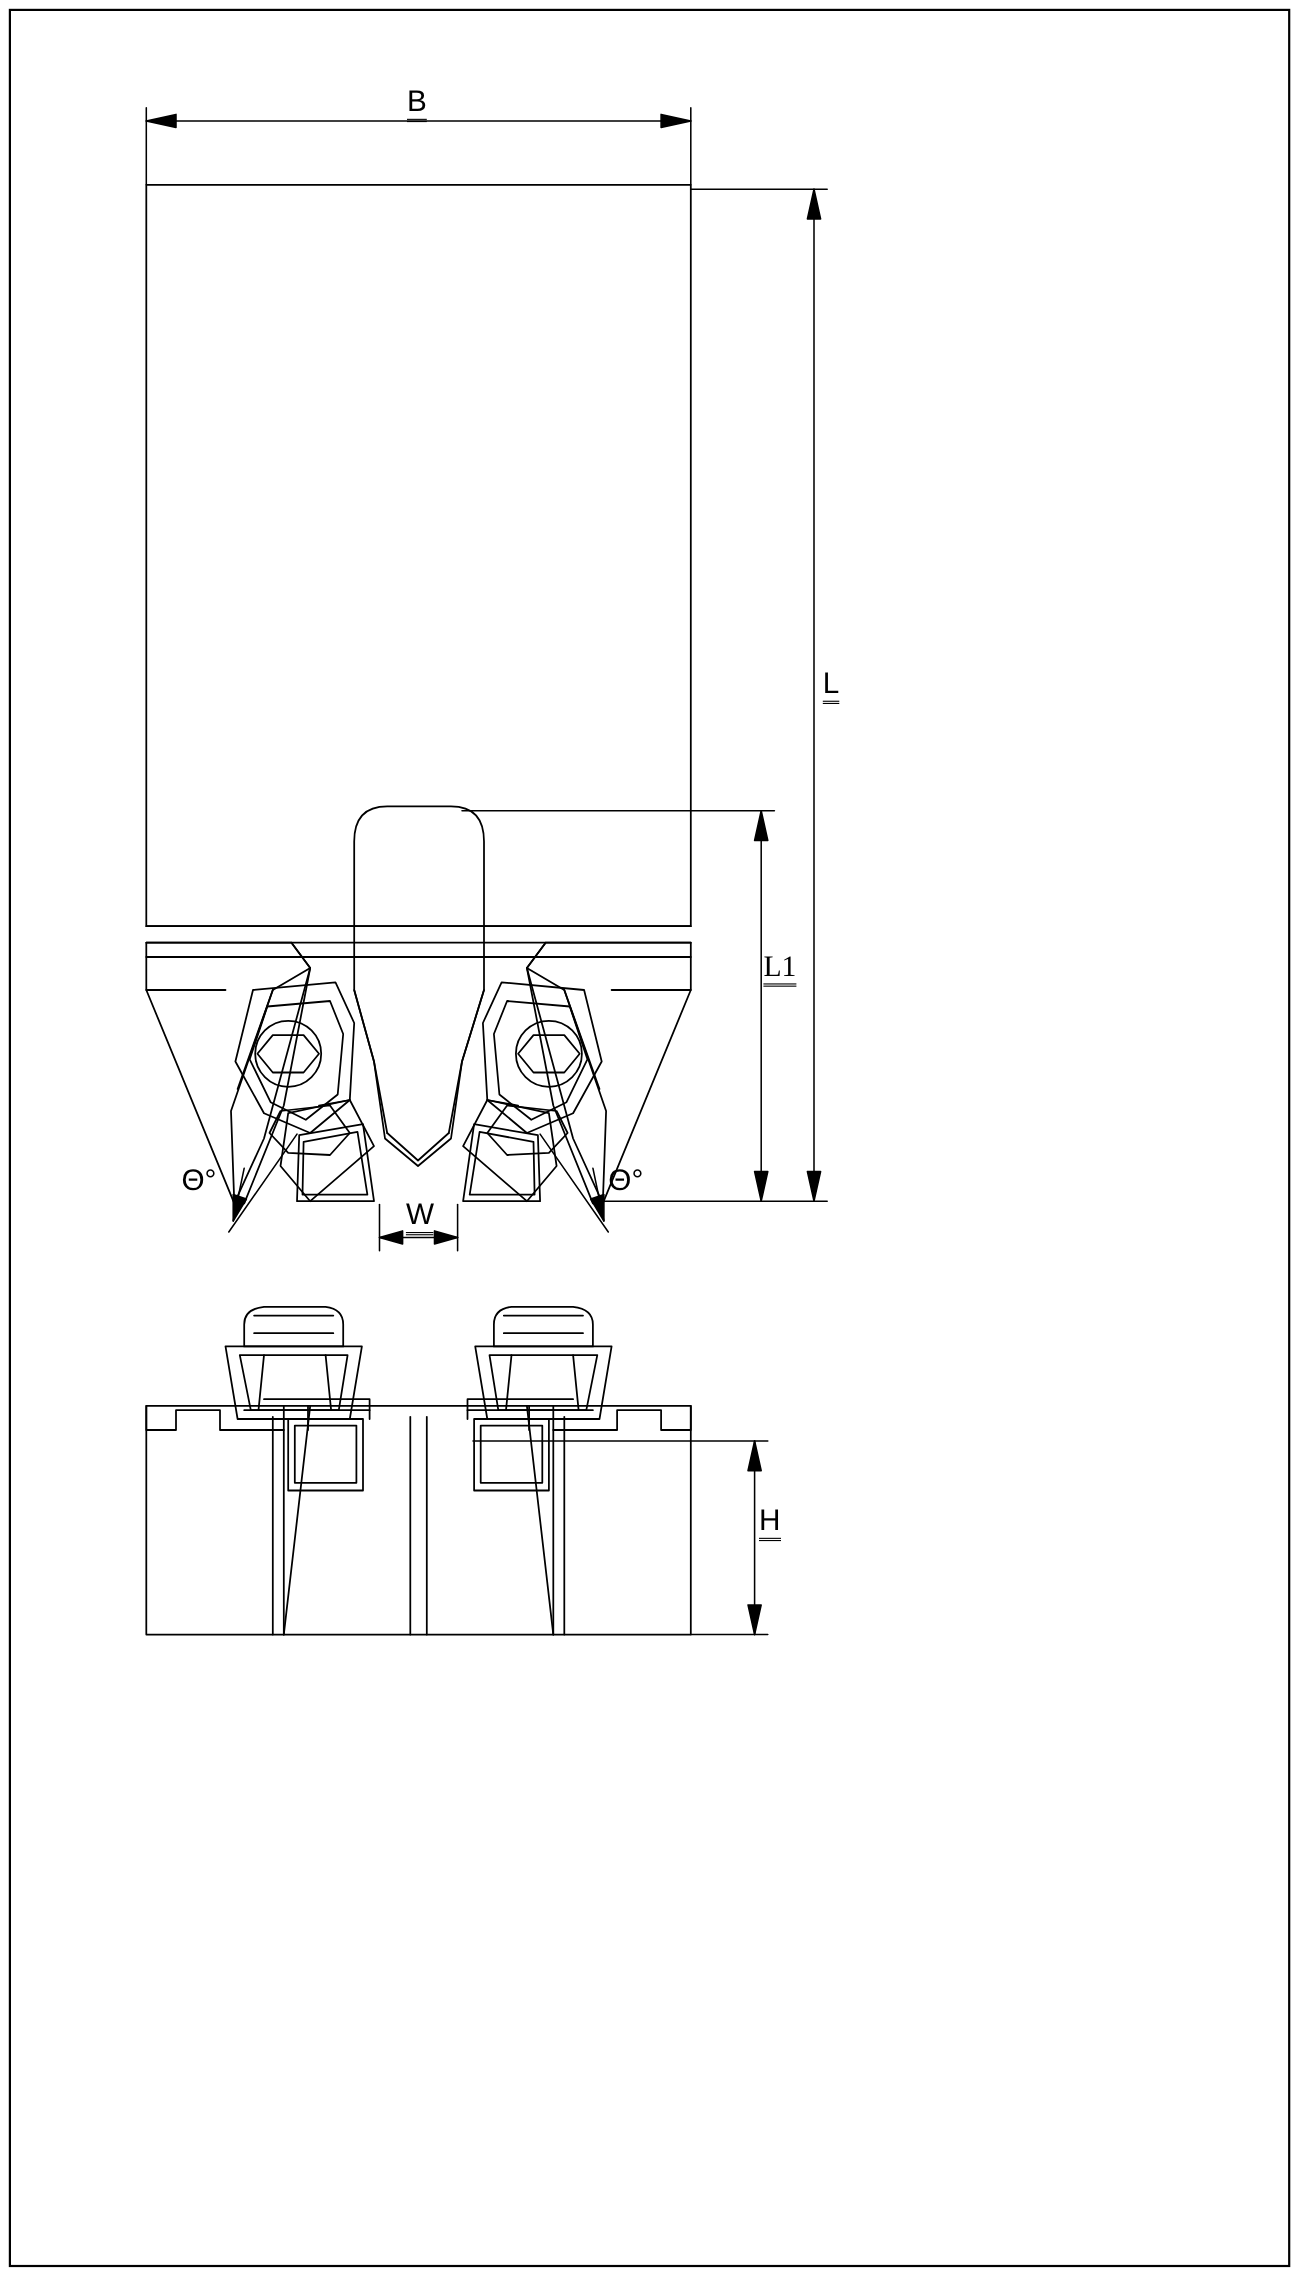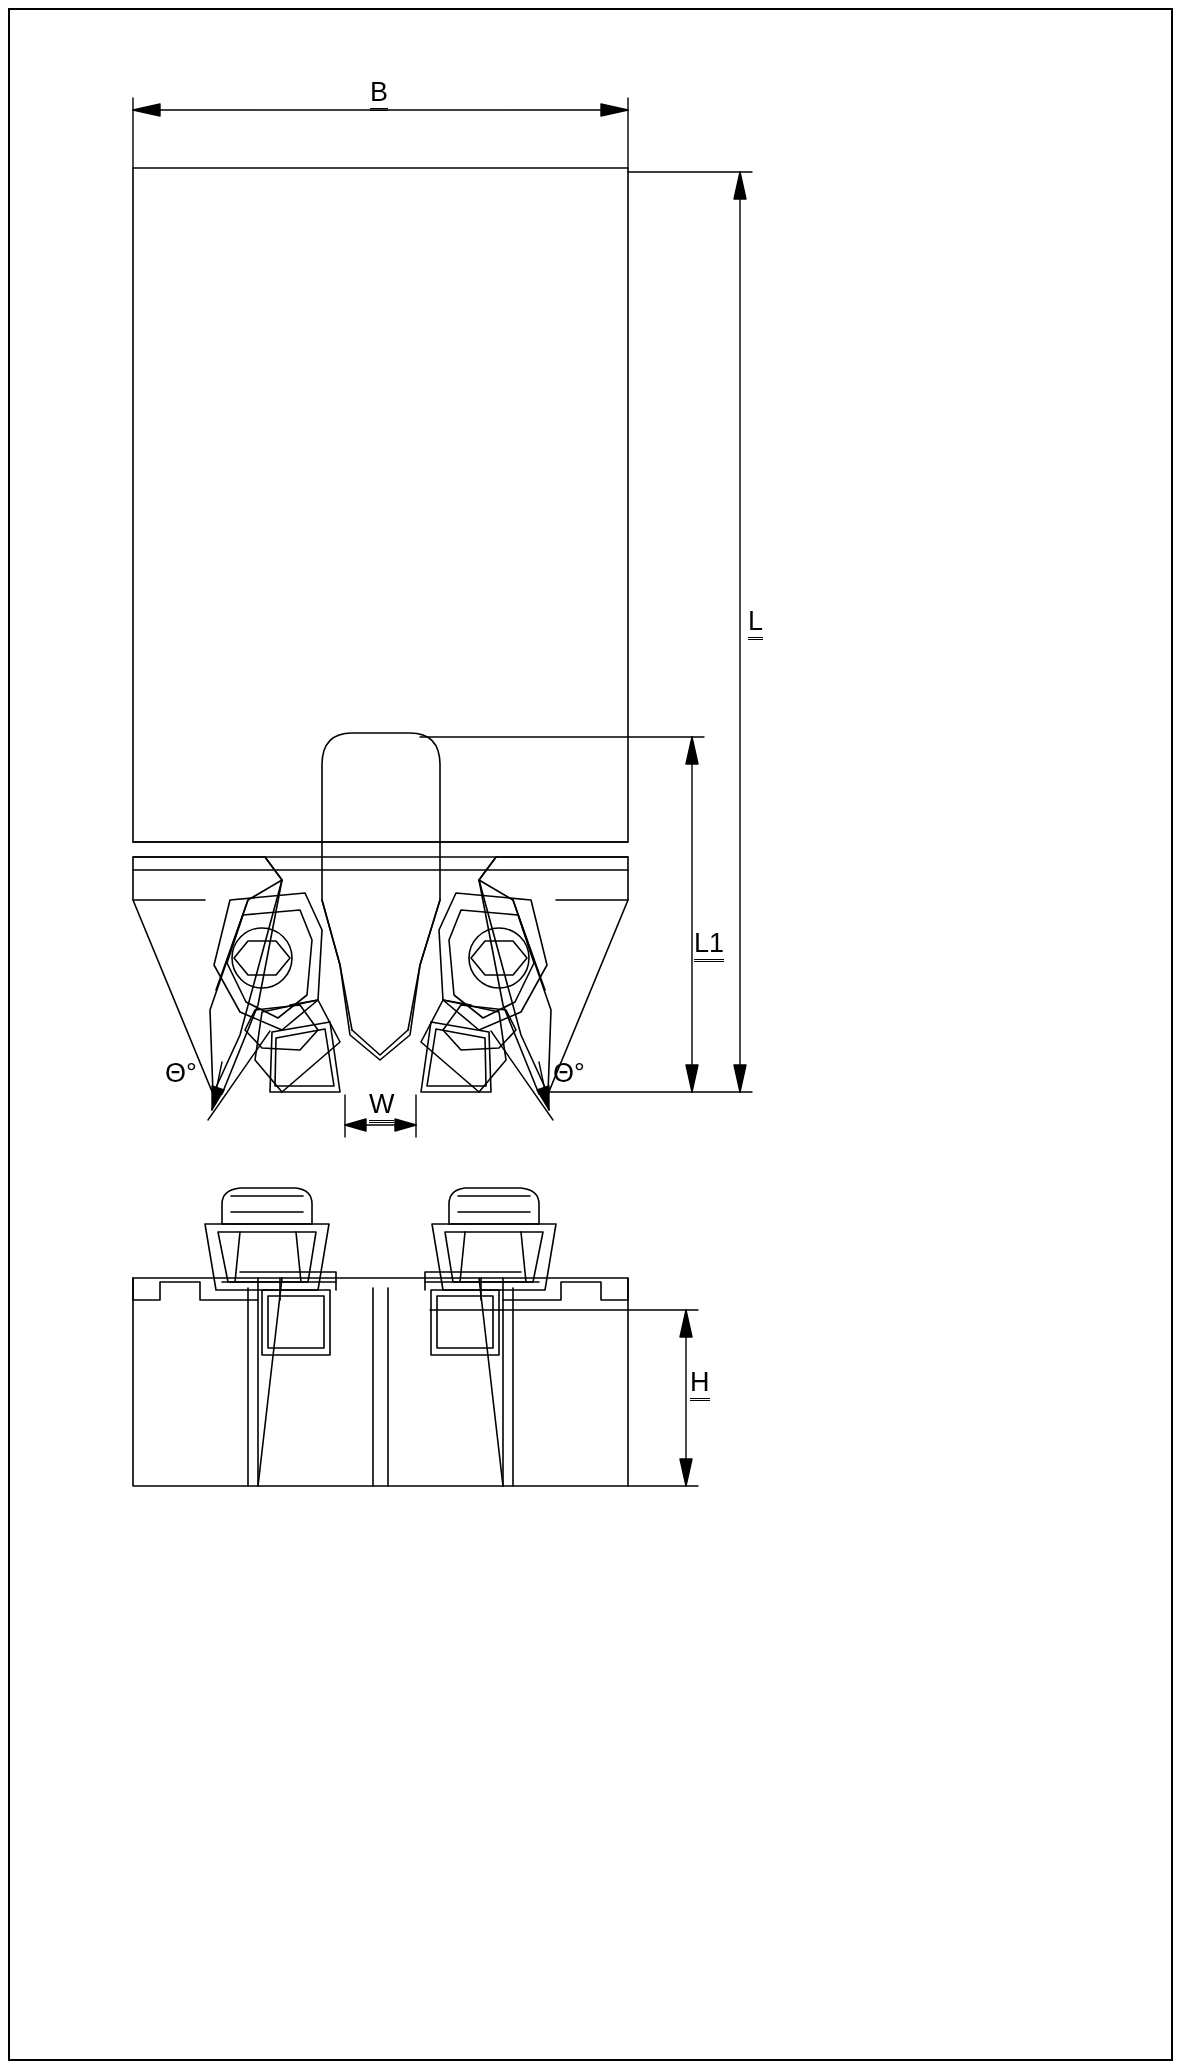--- a/index.html
+++ b/index.html
@@ -213,21 +213,21 @@
         <path d="M628 1486 L698 1486"></path>
       </g>
 
     </g>
   </svg>
 
   <div class="lbl dbl" style="left:370px; top:78px;">B</div>
 
   <div class="lbl dbl" style="left:748px; top:607px;">L</div>
 
-  <div class="lbl dbl" style="left:694px; top:929px;">L1</div>
+  <div class="lbl dbl" style="left:694px; top:864px;font-family:Liberation Serif, serif;">L1</div>
 
   <div class="lbl dbl" style="left:369px; top:1090px;">W</div>
 
   <div class="lbl" style="left:165px; top:1058px;">Θ°</div>
 
   <div class="lbl" style="left:553px; top:1058px;">Θ°</div>
 
   <div class="lbl dbl" style="left:690px; top:1368px;">H</div>
 </div>
 

